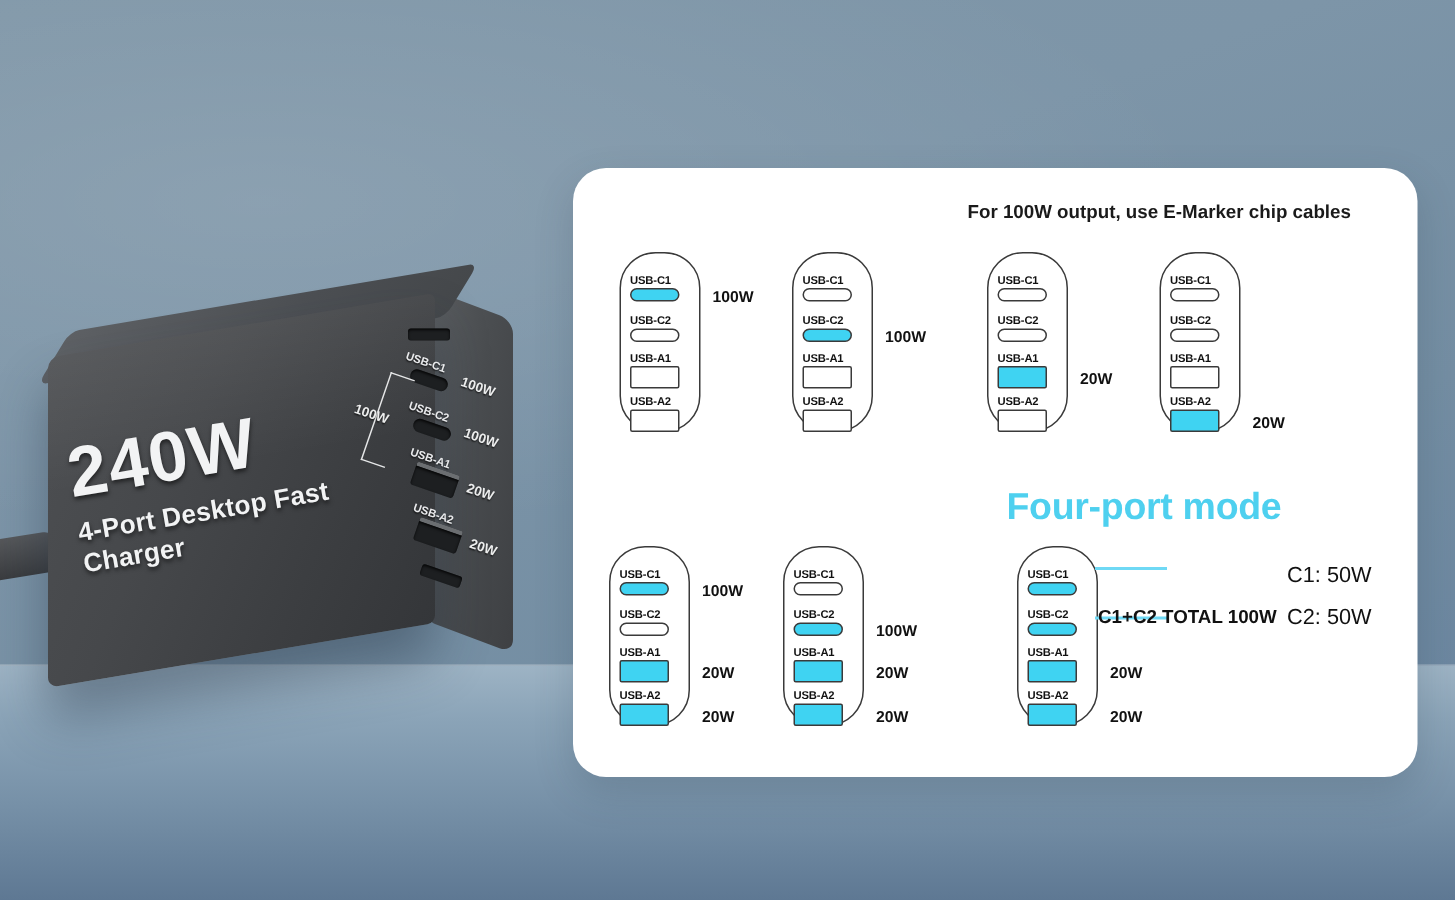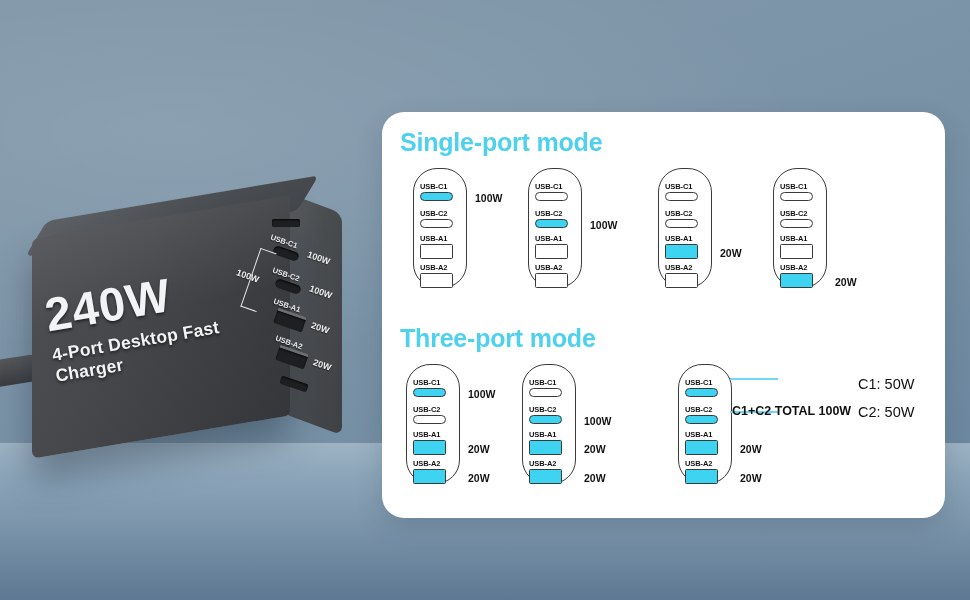--- a/index.html
+++ b/index.html
@@ -165,21 +165,21 @@
 
     <div class="sp sp-slot" style="left:28px;top:167px;transform:rotate(19deg);"></div>
 
     <div class="sp-bracket" style="left:-2px;top:36px;transform:rotate(19deg);"></div>
     <div class="sp-w" style="left:-16px;top:58px;transform:rotate(19deg);">100W</div>
   </div>
 </div>
 
 <div class="card">
 
-  <div class="sec-title" style="left:18px;top:16px;">Single-port mode</div>
+  <div class="note" style="left:263px;top:22px;">For 100W output, use E-Marker chip cables</div>
 
   <div id="single-diagrams">
       <div class="diagram" style="left: 31px; top: 56px;">
         <div class="port-row" style="top: 14px;">
           <div class="port-lbl">USB-C1</div>
           <div class="port c on"></div>
         </div>
         <div class="wlabel" style="left: 61px; top: 23px;">100W</div>
         <div class="port-row" style="top: 41px;">
           <div class="port-lbl">USB-C2</div>
@@ -246,21 +246,20 @@
           <div class="port a"></div>
         </div>
         <div class="port-row" style="top: 95px;">
           <div class="port-lbl">USB-A2</div>
           <div class="port a on"></div>
         </div>
         <div class="wlabel" style="left: 61px; top: 107px;">20W</div>
       </div>
     </div>
 
-  <div class="sec-title" style="left:18px;top:212px;">Three-port mode</div>
   <div id="three-diagrams">
       <div class="diagram" style="left: 24px; top: 252px;">
         <div class="port-row" style="top: 14px;">
           <div class="port-lbl">USB-C1</div>
           <div class="port c on"></div>
         </div>
         <div class="wlabel" style="left: 61px; top: 23px;">100W</div>
         <div class="port-row" style="top: 41px;">
           <div class="port-lbl">USB-C2</div>
           <div class="port c"></div>
@@ -292,20 +291,21 @@
         </div>
         <div class="wlabel" style="left: 61px; top: 78px;">20W</div>
         <div class="port-row" style="top: 95px;">
           <div class="port-lbl">USB-A2</div>
           <div class="port a on"></div>
         </div>
         <div class="wlabel" style="left: 61px; top: 107px;">20W</div>
       </div>
     </div>
 
+  <div class="sec-title" style="left:289px;top:212px;">Four-port mode</div>
   <div id="four-diagrams">
       <div class="diagram" style="left: 296px; top: 252px;">
         <div class="port-row" style="top: 14px;">
           <div class="port-lbl">USB-C1</div>
           <div class="port c on"></div>
         </div>
         <div class="port-row" style="top: 41px;">
           <div class="port-lbl">USB-C2</div>
           <div class="port c on"></div>
         </div>

